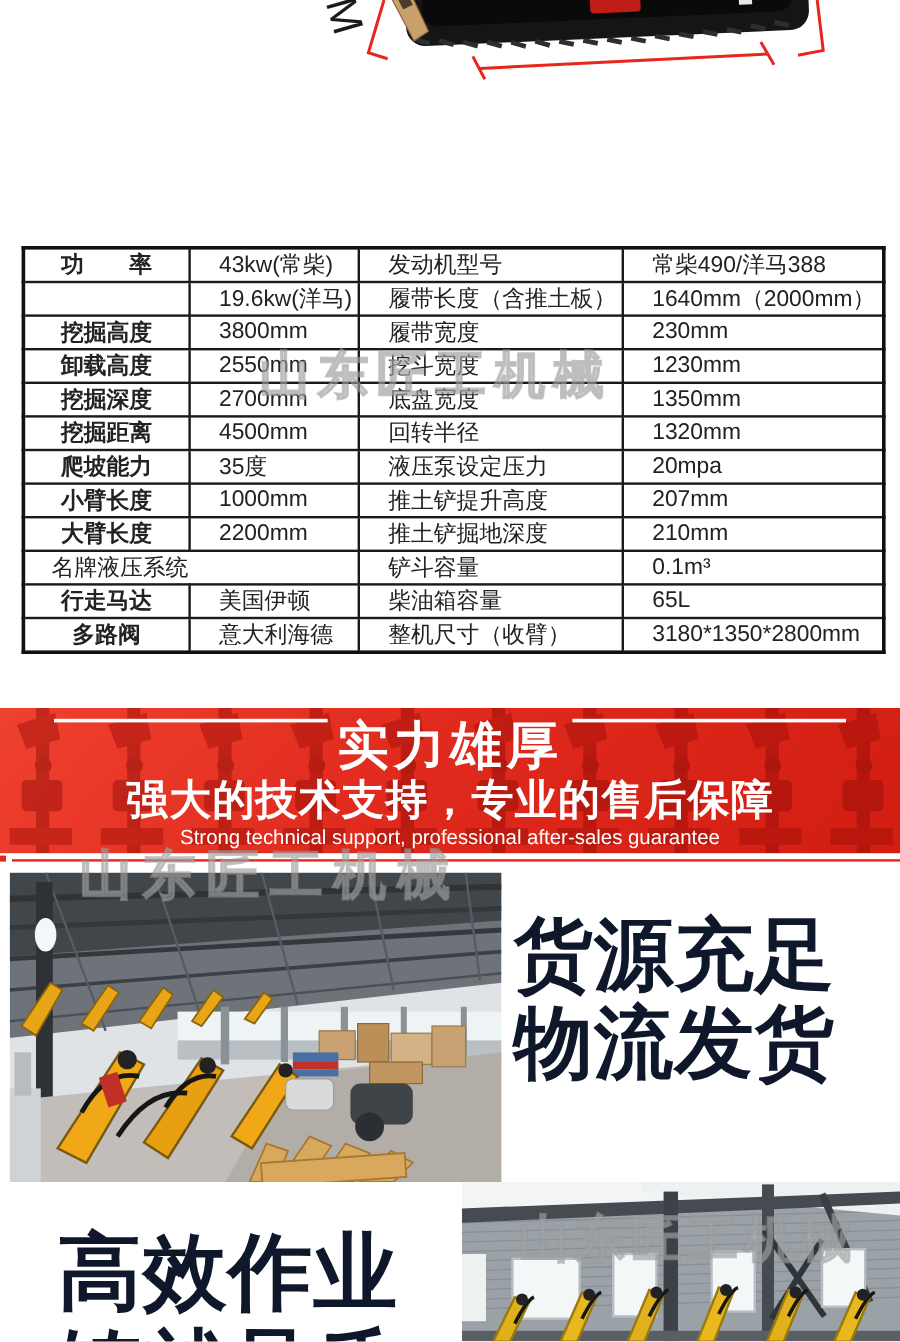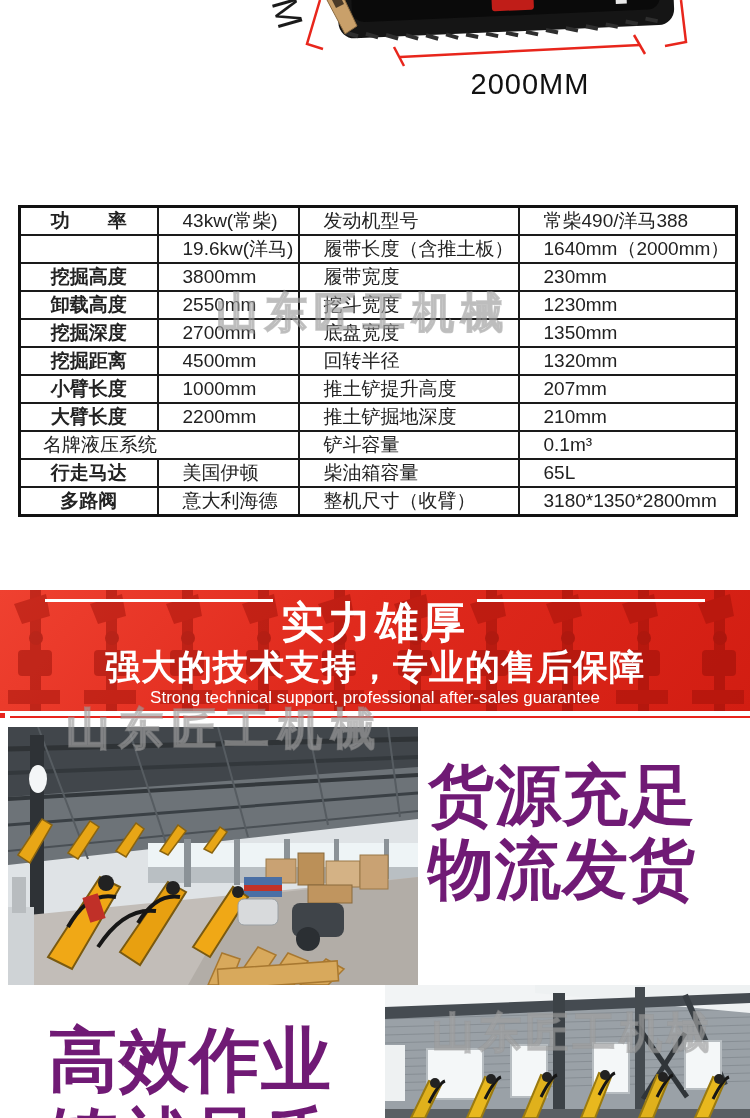--- a/index.html
+++ b/index.html
@@ -50,21 +50,21 @@
   }
   .banner-subtitle { font-size:35px; font-weight:bold; letter-spacing:1px; line-height:40px; margin-top:2px; }
   .banner-subtitle-en { font-size:17px; line-height:20px; margin-top:1px; font-weight:normal; }
   
   .red-divider { position:absolute; left:10px; top:716px; width:740px; height:2px; background:#e8251d; }
   .red-divider-tick { position:absolute; left:0px; top:713px; width:5px; height:5px; background:#e8251d; }
   
   .warehouse-photo { position:absolute; left:8px; top:727px; width:410px; height:258px; overflow:hidden; }
   .factory-photo  { position:absolute; left:385px; top:985px; width:365px; height:133px; overflow:hidden; }
   
-  .red-display { position:absolute; color:#701a75; font-weight:900; white-space:nowrap; }
+  .red-display { position:absolute; color:#0f172a; font-weight:900; white-space:nowrap; }
   .supply-text { left:428px; top:758px; font-size:66px; line-height:74px; letter-spacing:1px; }
   .quality-text { left:48px; top:1020px; font-size:70px; line-height:80px; letter-spacing:1px; }
 </style>
 </head>
 <body>
 
 <div class="top-figure">
   <svg width="750" height="200" viewBox="0 0 750 200">
 
     <g transform="rotate(-2.5 500 10)">
@@ -80,21 +80,20 @@
 
     <path d="M320,0 L307,44 L323,49" fill="none" stroke="#e8261c" stroke-width="2.5"></path>
 
     <path d="M681,0 L686,42 L665,46" fill="none" stroke="#e8261c" stroke-width="2.5"></path>
 
     <line x1="400" y1="57" x2="640" y2="45" stroke="#e8261c" stroke-width="2.5"></line>
     <line x1="394" y1="47" x2="404" y2="66" stroke="#e8261c" stroke-width="2.5"></line>
     <line x1="634" y1="35" x2="645" y2="54" stroke="#e8261c" stroke-width="2.5"></line>
   </svg>
   <span class="dim-side-label">M</span>
-  <span class="dim-bottom-label">2000MM</span>
 </div>
 
 <div class="spec-table-wrap">
   <table class="spec">
     <colgroup>
         <col style="width:138px">
         <col style="width:141px">
         <col style="width:220px">
         <col style="width:218px">
       </colgroup>
@@ -127,20 +126,26 @@
         <td class="c1">挖掘深度</td>
         <td>2700mm</td>
         <td>底盘宽度</td>
         <td>1350mm</td>
       </tr>
       <tr>
         <td class="c1">挖掘距离</td>
         <td>4500mm</td>
         <td>回转半径</td>
         <td>1320mm</td>
+      </tr>
+      <tr>
+        <td class="c1">爬坡能力</td>
+        <td>35度</td>
+        <td>液压泵设定压力</td>
+        <td>20mpa</td>
       </tr>
       <tr>
         <td class="c1">小臂长度</td>
         <td>1000mm</td>
         <td>推土铲提升高度</td>
         <td>207mm</td>
       </tr>
       <tr>
         <td class="c1">大臂长度</td>
         <td>2200mm</td>

